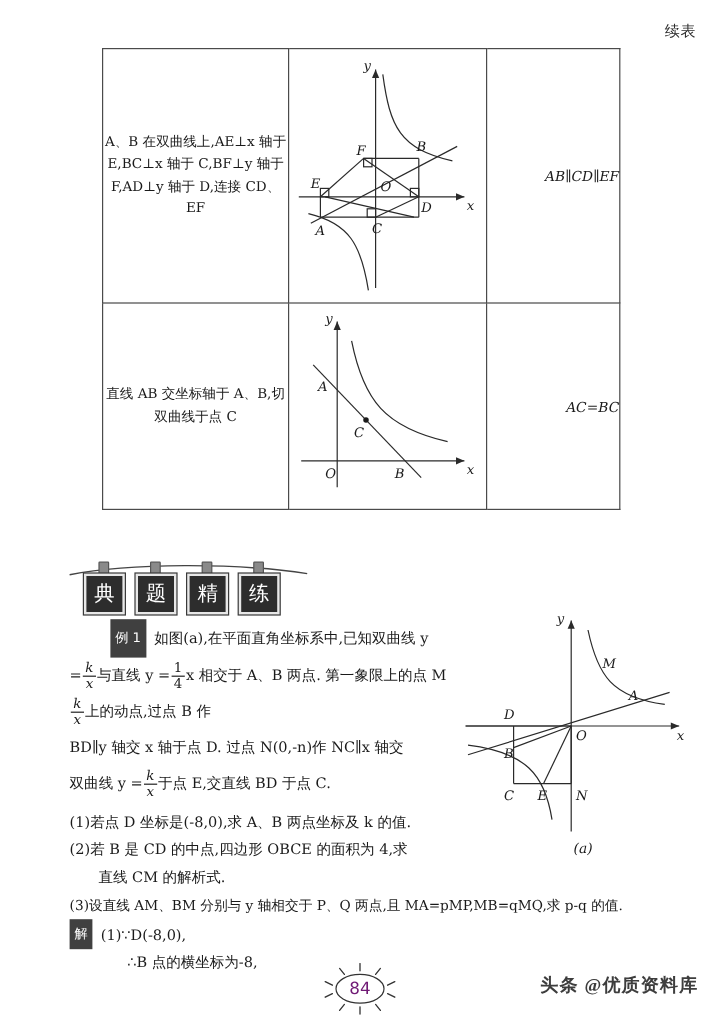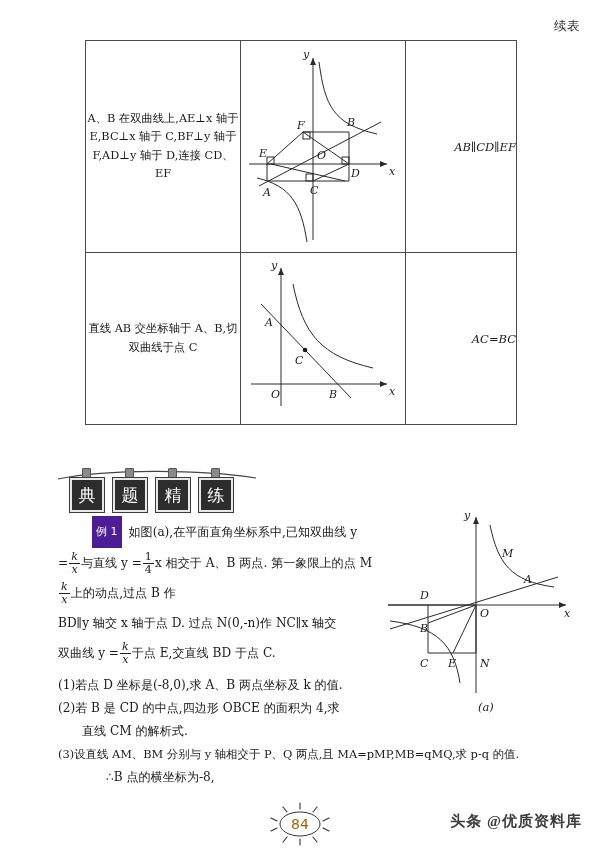--- a/index.html
+++ b/index.html
@@ -71,42 +71,42 @@
   }
   .peg{
     position:absolute;top:6px;width:7px;height:15px;background:#8a8a8a;
     border:1px solid #555;border-radius:1px;
   }
 
   
   .ex{position:absolute;left:58px;top:516px;width:420px;}
   .ex-line{font-size:12.1px;line-height:30px;white-space:nowrap;}
   .tag{
-    display:inline-block;background:#4c1d95;color:#fff;
+    display:inline-block;background:#404040;color:#fff;
     font-size:11px;padding:1px 4px;margin-right:7px;
     font-family:"DejaVu Sans","Liberation Sans",sans-serif;
     vertical-align:1px;
   }
   .indent{display:inline-block;width:34px;}
   .sub-q{font-size:12.1px;line-height:23px;white-space:nowrap;}
   .sub-q2{font-size:12.1px;line-height:23px;white-space:nowrap;padding-left:24px;}
 
   
   .fig-a{position:absolute;left:398px;top:505px;width:190px;height:200px;}
   .fig-a-cap{
     position:absolute;left:478px;top:700px;font-size:11.5px;font-style:italic;
   }
 
   
   .footer-sun{position:absolute;left:268px;top:800px;width:64px;height:48px;}
   .pagenum{
     position:absolute;left:268px;top:800px;width:64px;height:48px;
     display:flex;align-items:center;justify-content:center;
     font-size:14px;font-family:"DejaVu Sans","Liberation Sans",sans-serif;
-    color:#a16207;
+    color:#701a75;
   }
   .watermark{
     position:absolute;right:18px;top:812px;
     font-size:15px;font-weight:bold;color:#3d3d3d;
     font-family:Liberation Serif, serif;
     letter-spacing:1px;
   }
   svg{display:block;overflow:visible;}
   .stroke{stroke:#2a2a2a;fill:none;}
   text{font-family:"DejaVu Serif","Liberation Serif",serif;font-style:italic;fill:#1a1a1a;}
@@ -230,20 +230,23 @@
 
     <div class="ex-line">
       <span>双曲线 y =</span><span class="frac"><span class="num it">k</span><span class="den it">x</span></span><span>于点 E,交直线 BD 于点 C.</span>
     </div>
 
     <div class="sub-q" style="margin-top:6px">(1)若点 D 坐标是(-8,0),求 A、B 两点坐标及 k 的值.</div>
     <div class="sub-q">(2)若 B 是 CD 的中点,四边形 OBCE 的面积为 4,求</div>
     <div class="sub-q2">直线 CM 的解析式.</div>
     <div class="sub-q" style="font-size:11.4px">(3)设直线 AM、BM 分别与 y 轴相交于 P、Q 两点,且 MA=pMP,MB=qMQ,求 p-q 的值.</div>
 
+    <div class="sub-q">
+      <span class="tag">解</span><span>(1)∵D(-8,0),</span>
+    </div>
     <div class="sub-q" style="padding-left:48px">∴B 点的横坐标为-8,</div>
   </div>
 
   <div class="fig-a">
     <svg width="190" height="200" viewBox="0 0 190 200">
 
       <line class="stroke" x1="-10" y1="100" x2="168" y2="100"></line>
       <polygon points="168,100 161,97 161,103" fill="#2a2a2a"></polygon>
       <line class="stroke" x1="78" y1="188" x2="78" y2="12"></line>
       <polygon points="78,12 75,19 81,19" fill="#2a2a2a"></polygon>

